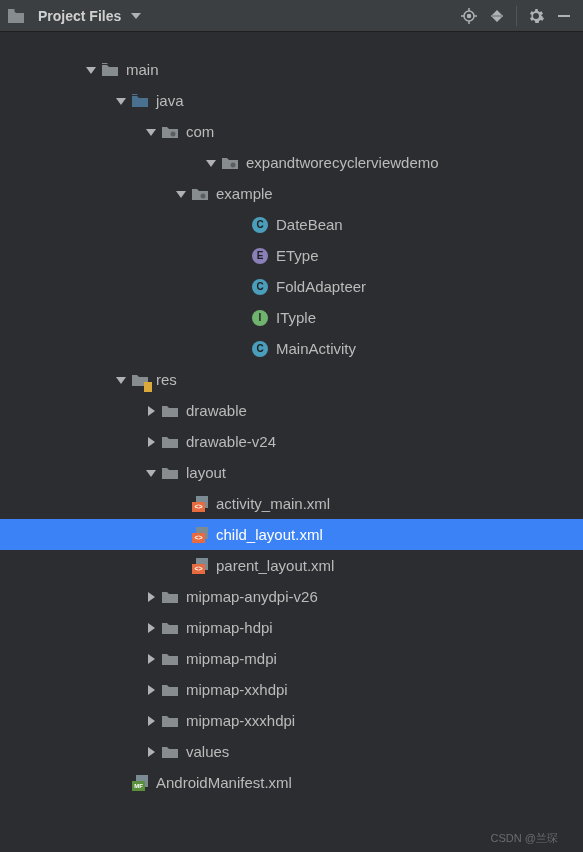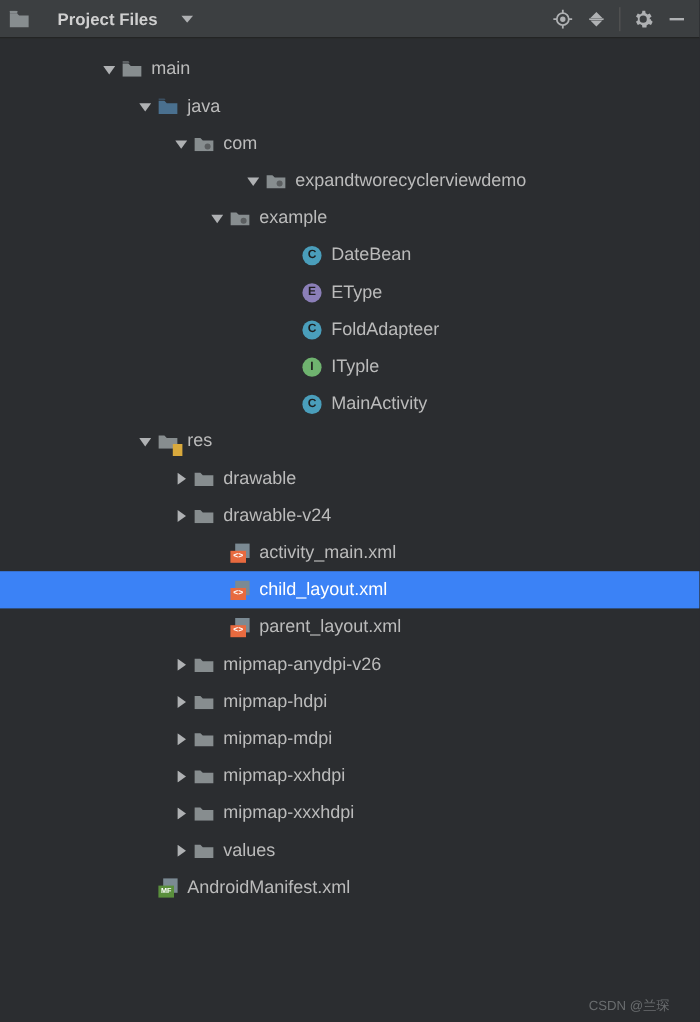--- a/index.html
+++ b/index.html
@@ -17,21 +17,21 @@
       height: 32px;
       background: #3c3f41;
       border-bottom: 1px solid #1e1e1e;
       display: flex;
       align-items: center;
       padding: 0 6px;
     }
     .header-left {
       display: flex;
       align-items: center;
-      gap: 16px;
+      gap: 6px;
       flex: 1;
     }
     .header-title {
       font-weight: 600;
       color: #d0d0d0;
     }
     .header-right {
       display: flex;
       align-items: center;
       gap: 2px;
@@ -45,21 +45,21 @@
       cursor: pointer;
       color: #afb1b3;
     }
     .header-divider {
       width: 1px;
       height: 20px;
       background: #555;
       margin: 0 4px;
     }
     .tree {
-      padding-top: 10px;
+      padding-top: 22px;
     }
     .tree-row {
       height: 31px;
       display: flex;
       align-items: center;
       white-space: nowrap;
       cursor: pointer;
     }
     .tree-row.selected {
       background: #3b82f6;
@@ -381,20 +381,34 @@
         </svg>
       </span>
     <span class="node-icon">
         <svg width="16" height="13" viewBox="0 0 16 13">
           <path class="folder-icon" d="M0 2 L5 2 L7 4 L16 4 L16 13 L0 13 Z"></path>
         </svg>
       </span>
     <span class="label">drawable-v24</span>
   </div>
 
+  <div class="tree-row">
+    <span class="indent" style="width:142px"></span>
+    <span class="arrow">
+        <svg width="10" height="10" viewBox="0 0 10 10">
+          <path d="M0 2 L10 2 L5 9 Z"></path>
+        </svg>
+      </span>
+    <span class="node-icon">
+        <svg width="16" height="13" viewBox="0 0 16 13">
+          <path class="folder-icon" d="M0 2 L5 2 L7 4 L16 4 L16 13 L0 13 Z"></path>
+        </svg>
+      </span>
+    <span class="label">layout</span>
+  </div>
 
   <div class="tree-row">
     <span class="indent" style="width:190px"></span>
     <span class="node-icon">
         <span class="xml-icon">
           <span class="xml-back"></span>
           <span class="xml-front">&lt;&gt;</span>
         </span>
       </span>
     <span class="label">activity_main.xml</span>

